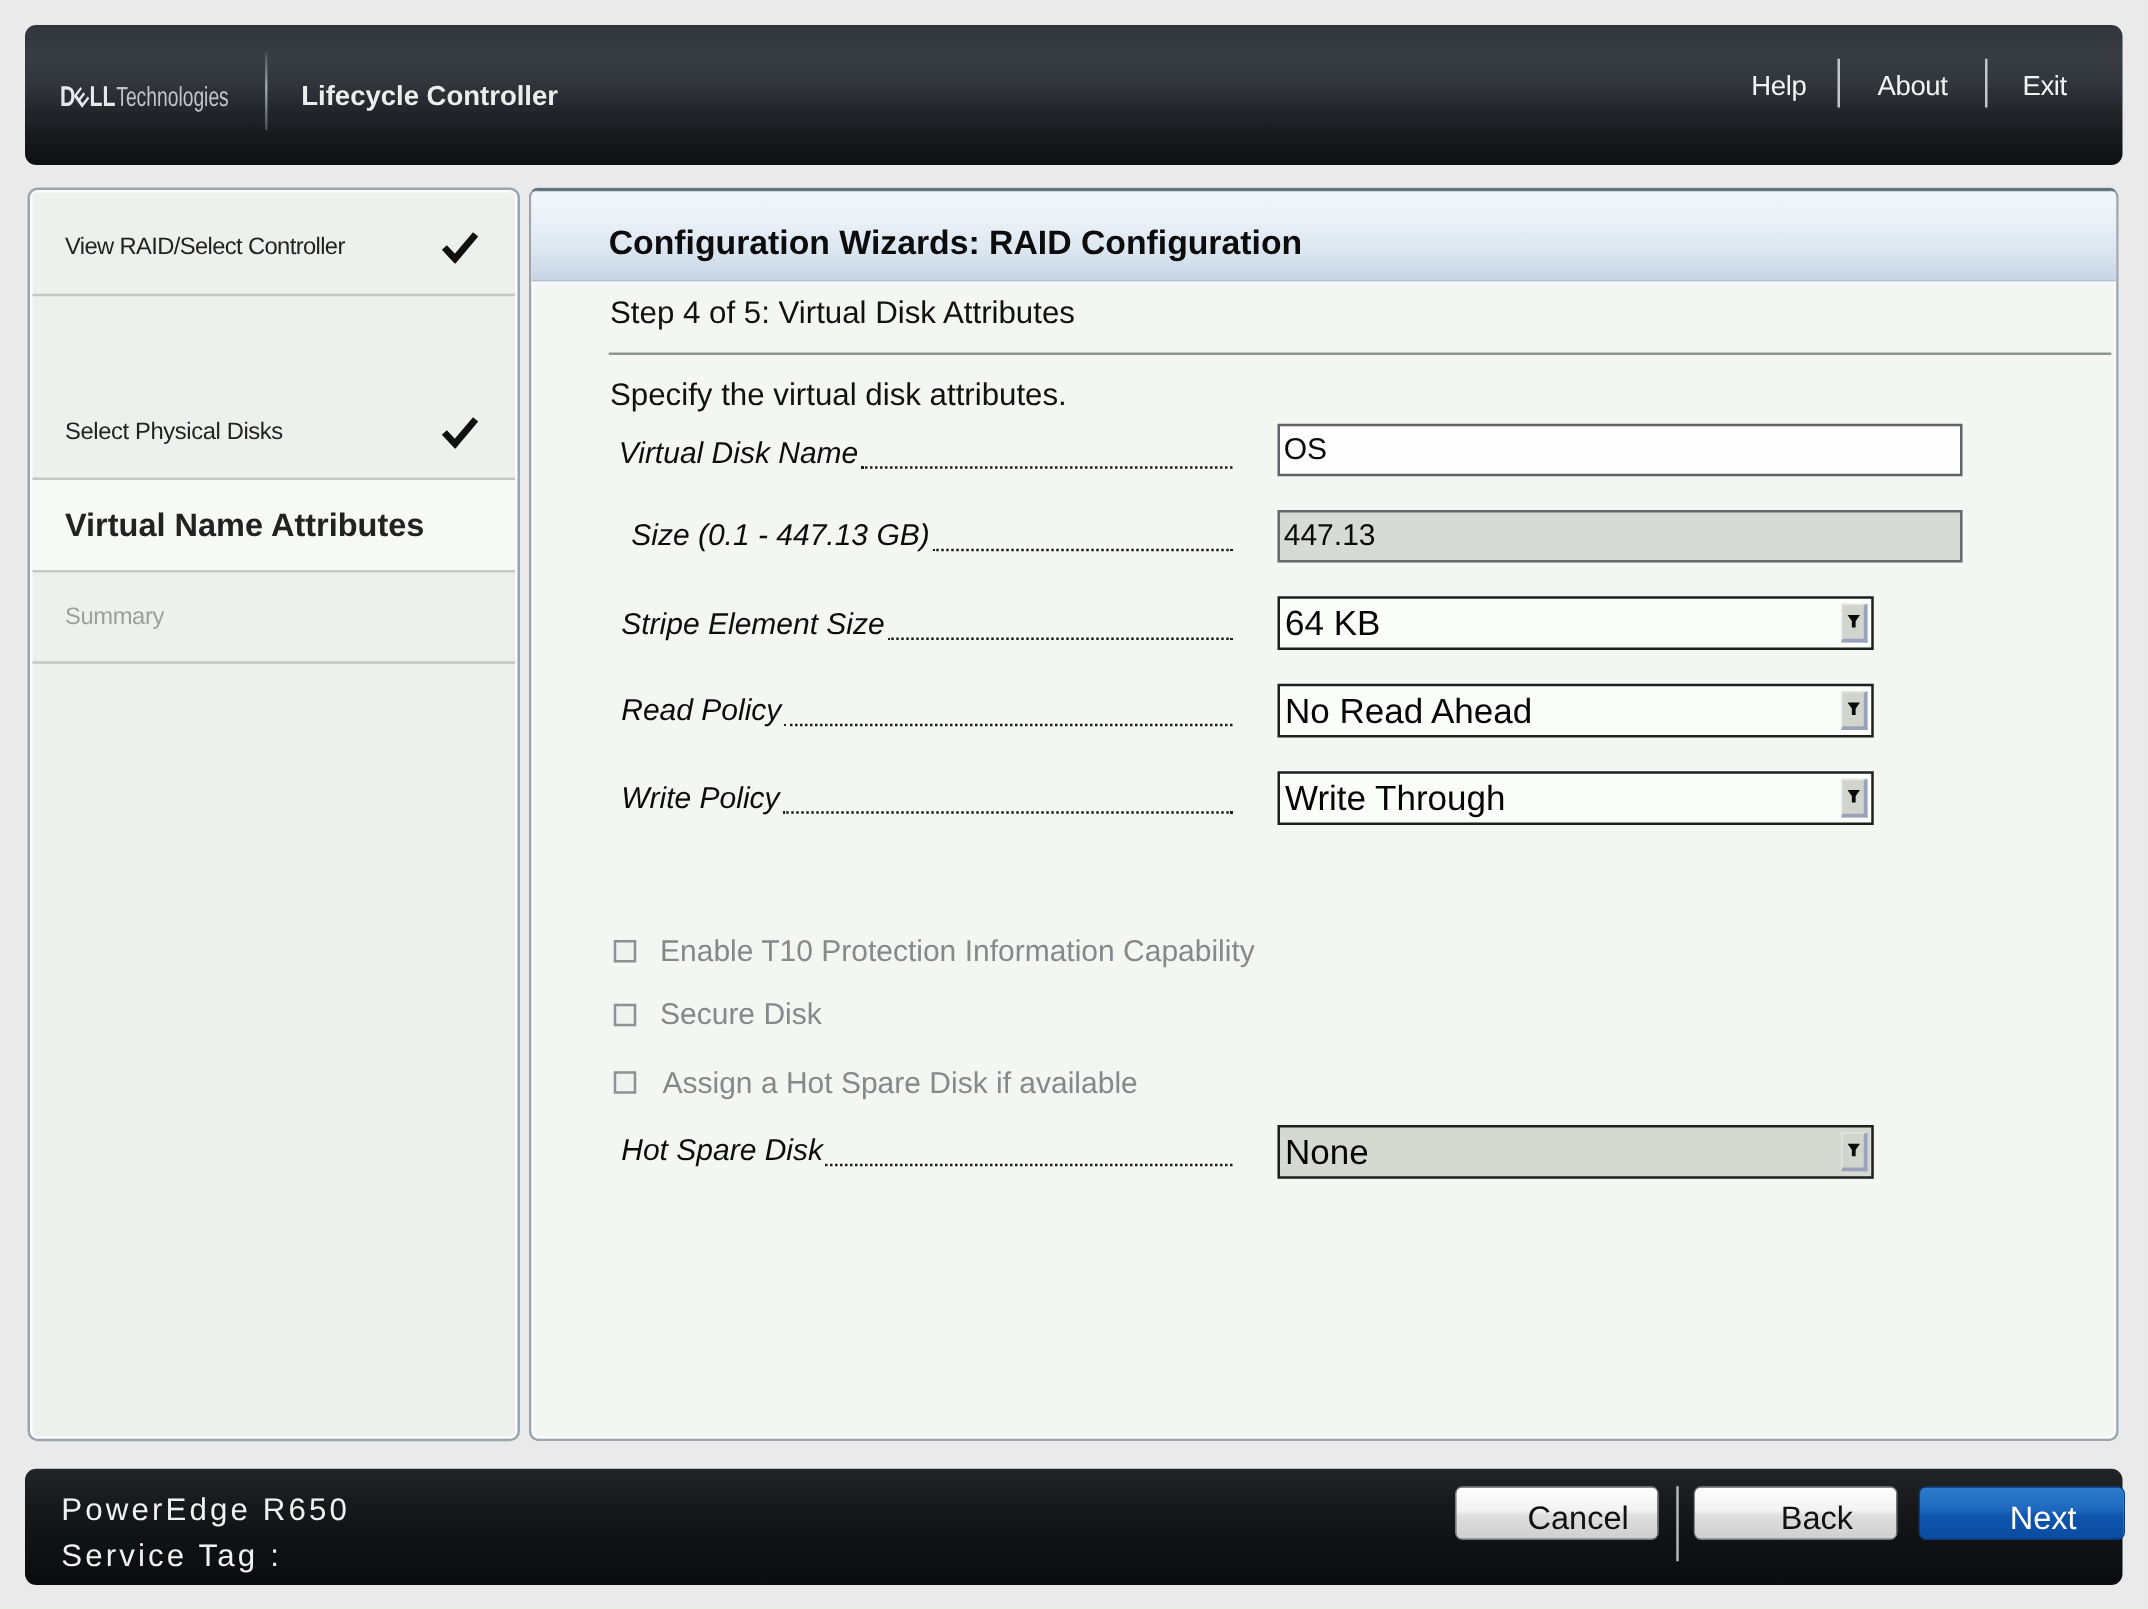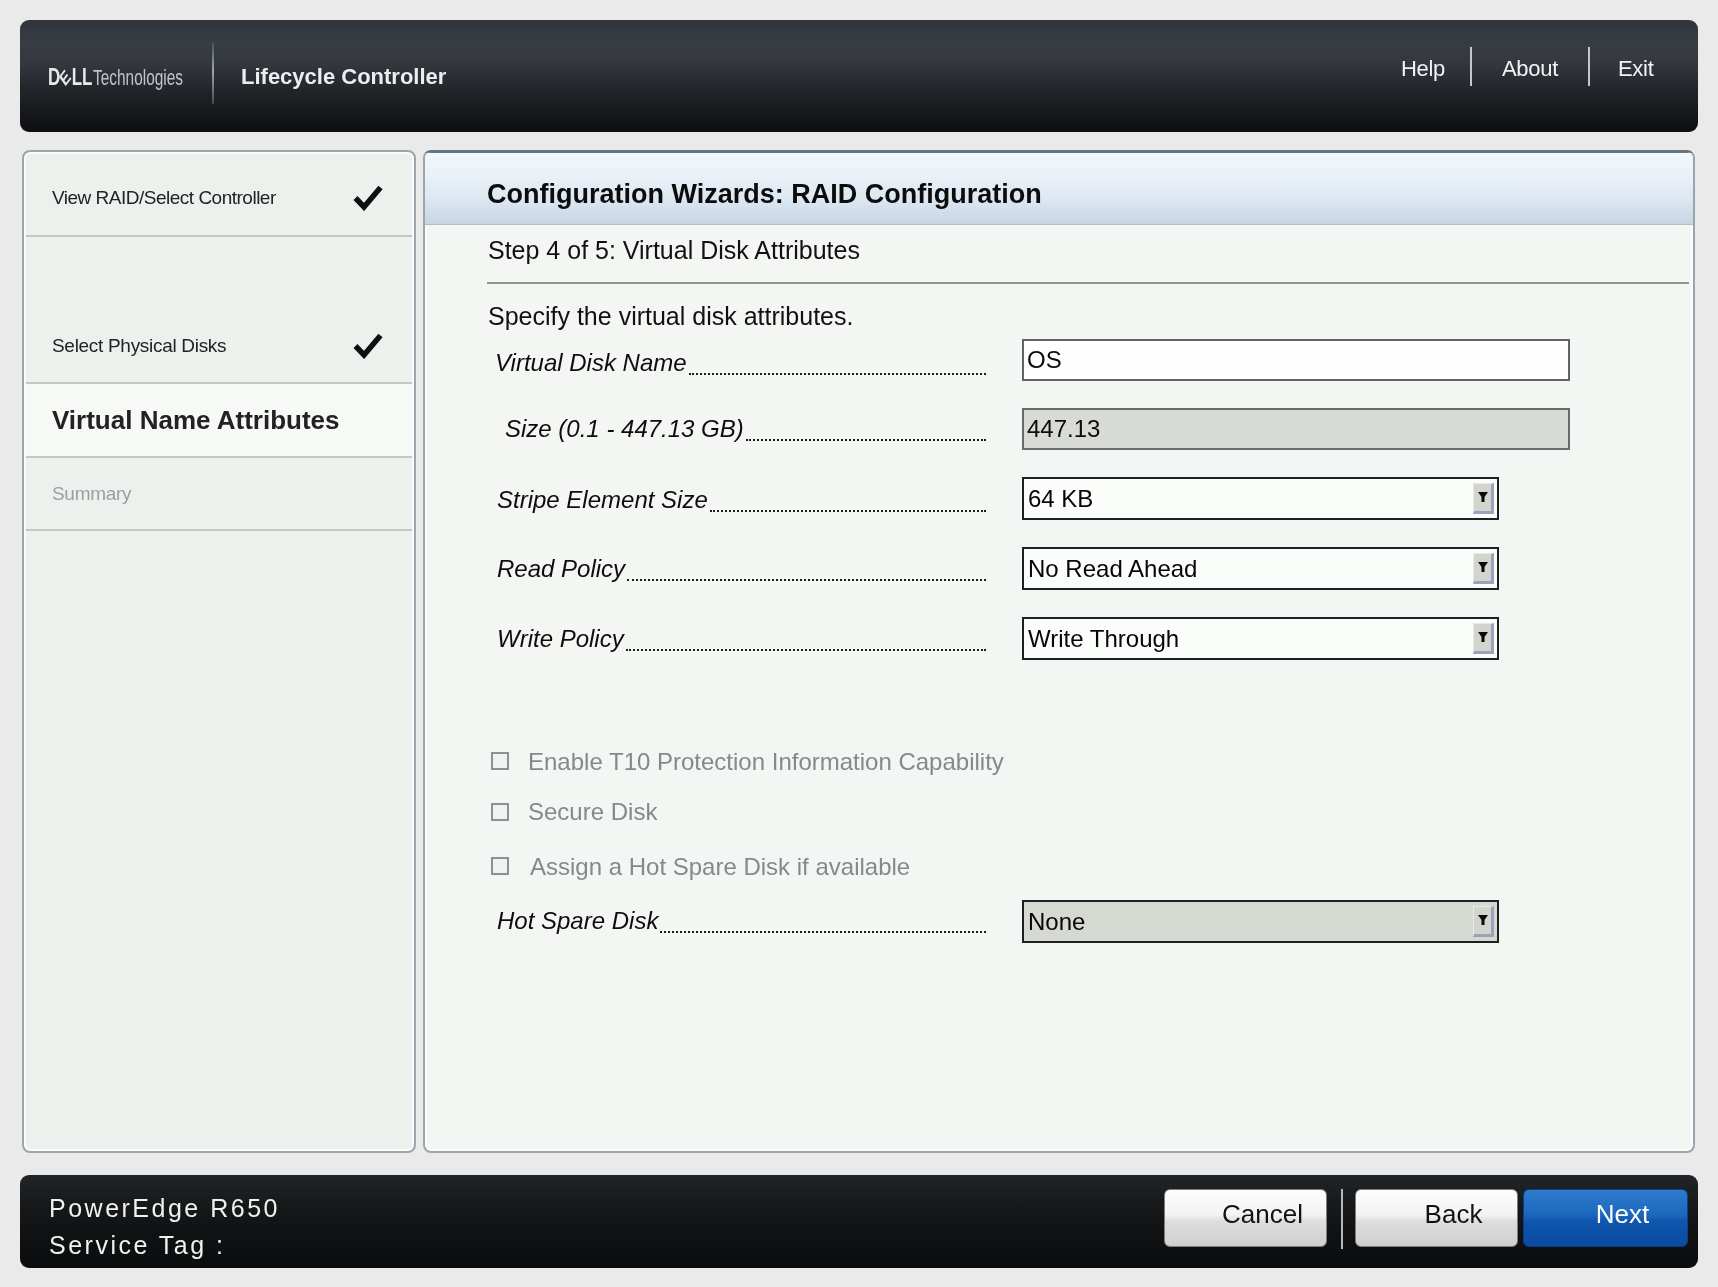--- a/index.html
+++ b/index.html
@@ -59,21 +59,21 @@
 .tinput {
   position:absolute; left:1022px; width:548px; height:42px;
   border:2px solid #5d6366; background:#fdfefd;
   font-size:24px; color:#0b0b0b; padding-left:3px; line-height:38px;
 }
 .dis { background:#d8dbd5; border-color:#666b6e; }
 .sel {
   position:absolute; left:1022px; width:477px; height:43px;
   border:2px solid #1d1f20; background:#fbfdfa;
 }
-.sel .v { position:absolute; left:4px; top:50%; transform:translateY(-50%); font-size:24px; color:#060606; }
+.sel .v { position:absolute; left:4px; top:50%; transform:translateY(-50%); font-size:28px; color:#060606; }
 .sel .btn {
   position:absolute; right:3px; top:4px; width:21px; height:31px;
   background:#d2d5cd;
   border-right:3px solid #9aa3bb; border-bottom:3px solid #9aa3bb;
   border-left:1px solid #e8eae4; border-top:1px solid #e8eae4;
 }
 .sel .btn:before {
   content:""; position:absolute; left:50%; top:8px; transform:translateX(-50%);
   width:0; height:0; border:5px solid transparent; border-top:7px solid #0a0a0a; border-bottom:0;
 }
@@ -88,28 +88,28 @@
 
 
 #footer {
   left:20px; top:1175px; width:1678px; height:93px;
   border-radius:9px;
   background:linear-gradient(to bottom,#222527 0%,#17191b 30%,#101214 60%,#0a0c0d 100%);
 }
 #pe { left:29px; top:19px; font-size:25px; color:#f0f1f1; letter-spacing:2.5px; }
 #st { left:29px; top:56px; font-size:25px; color:#f0f1f1; letter-spacing:2.5px; }
 .fbtn {
-  position:absolute; top:14px; width:163px; height:58px;
+  position:absolute; top:14px; width:163px; height:43px;
   border-radius:6px; border:1px solid #7c7f82;
   background:linear-gradient(to bottom,#fefefe 0%,#f2f2f2 45%,#dedede 55%,#cfcfcf 100%);
   font-size:26px; color:#121212; text-align:center; line-height:49px;padding-left:34px;
 }
 #next {
   background:linear-gradient(to bottom,#2e7ccd 0%,#1c67bd 45%,#0f56ae 55%,#0a4ba0 100%);
-  border:1px solid #0a3f86; color:#fdfdfd; width:165px;
+  border:1px solid #0a3f86; color:#fdfdfd; width:165px;margin-left:12px;
 }
 #fsep { position:absolute; left:1321px; top:14px; width:2px; height:60px; background:#b5b8ba; }
 </style>
 </head>
 <body>
 <div class="abs" id="header">
   <div class="abs" id="delllogo">
     <svg width="180" height="26" viewBox="0 0 180 26">
       <g transform="scale(0.74,1)">
         <text x="0" y="21" font-family="Liberation Sans" font-size="23" font-weight="bold" fill="#e6e8e9">D</text>

